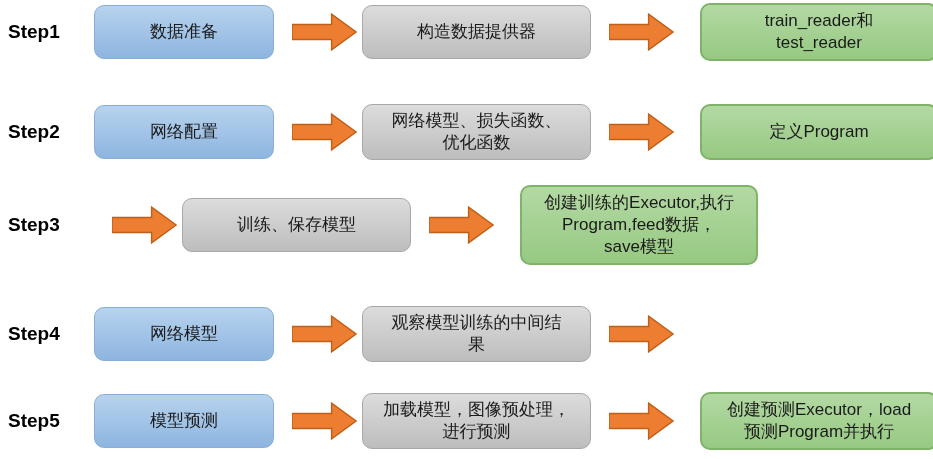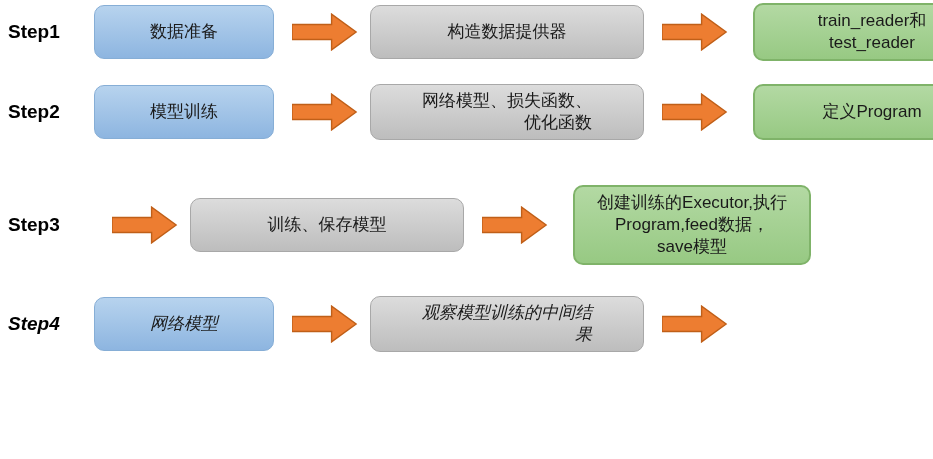--- a/index.html
+++ b/index.html
@@ -17,23 +17,23 @@
   }
   .row {
     position: absolute;
     left: 0;
     width: 100%;
     height: 64px;
     display: flex;
     align-items: center;
   }
   .row-1 { top: 0px; }
-  .row-2 { top: 80px; }
+  .row-2 { top: 100px; }
   .row-3 { top: 193px; }
-  .row-4 { top: 292px; font-style: italic; }
+  .row-4 { top: 302px; }
   .row-5 { top: 389px; }
   .step {
     width: 94px;
     padding-left: 8px;
     box-sizing: border-box;
     font-size: 19px;
     font-weight: bold;
     color: #000000;
     flex: none;
   }
@@ -51,26 +51,25 @@
     padding: 5px 8px;
     flex: none;
   }
   .stage {
     width: 180px;
     min-height: 54px;
     background: linear-gradient(var(--stage-box-top, #b7d3ee), var(--stage-box-bottom, #8db5e0));
     border: 1px solid var(--stage-box-border, #86aed6);
   }
   .action {
-    width: 274px;
+    width: 229px;
     min-height: 54px;
     background: linear-gradient(var(--action-box-top, #dcdcdc), var(--action-box-bottom, #bdbdbd));
     border: 1px solid var(--action-box-border, #a8a8a8);
-    margin-left: 12px;
-    text-align: right;
+    margin-left: 4px;
   }
   .output {
     width: 238px;
     min-height: 56px;
     background: linear-gradient(var(--output-box-top, #b3d9a3), var(--output-box-bottom, #97c983));
     border: 2px solid var(--output-box-border, #7fb369);
     margin-left: 25px;
   }
   .arrow {
     flex: none;
@@ -98,21 +97,21 @@
       <svg viewBox="0 0 70 44">
           <polygon points="0,14 42,14 42,3 68,22 42,41 42,30 0,30" fill="var(--arrow-fill)" stroke="var(--arrow-border)" stroke-width="1.5"></polygon>
         </svg>
     </div>
     <div class="box output">train_reader和
 test_reader</div>
   </div>
 
   <div class="row row-2">
     <div class="step">Step2</div>
-    <div class="box stage">模型训练</div>
+    <div class="box stage">网络配置</div>
     <div class="arrow">
       <svg viewBox="0 0 70 44">
           <polygon points="0,14 42,14 42,3 68,22 42,41 42,30 0,30" fill="var(--arrow-fill)" stroke="var(--arrow-border)" stroke-width="1.5"></polygon>
         </svg>
     </div>
     <div class="box action">网络模型、损失函数、
 优化函数</div>
     <div class="arrow">
       <svg viewBox="0 0 70 44">
           <polygon points="0,14 42,14 42,3 68,22 42,41 42,30 0,30" fill="var(--arrow-fill)" stroke="var(--arrow-border)" stroke-width="1.5"></polygon>
@@ -149,14 +148,32 @@
     </div>
     <div class="box action">观察模型训练的中间结
 果</div>
     <div class="arrow">
       <svg viewBox="0 0 70 44">
           <polygon points="0,14 42,14 42,3 68,22 42,41 42,30 0,30" fill="var(--arrow-fill)" stroke="var(--arrow-border)" stroke-width="1.5"></polygon>
         </svg>
     </div>
   </div>
 
+  <div class="row row-5">
+    <div class="step">Step5</div>
+    <div class="box stage">模型预测</div>
+    <div class="arrow">
+      <svg viewBox="0 0 70 44">
+          <polygon points="0,14 42,14 42,3 68,22 42,41 42,30 0,30" fill="var(--arrow-fill)" stroke="var(--arrow-border)" stroke-width="1.5"></polygon>
+        </svg>
+    </div>
+    <div class="box action">加载模型，图像预处理，
+进行预测</div>
+    <div class="arrow">
+      <svg viewBox="0 0 70 44">
+          <polygon points="0,14 42,14 42,3 68,22 42,41 42,30 0,30" fill="var(--arrow-fill)" stroke="var(--arrow-border)" stroke-width="1.5"></polygon>
+        </svg>
+    </div>
+    <div class="box output">创建预测Executor，load
+预测Program并执行</div>
+  </div>
 
 </div>
 
 </body></html>

